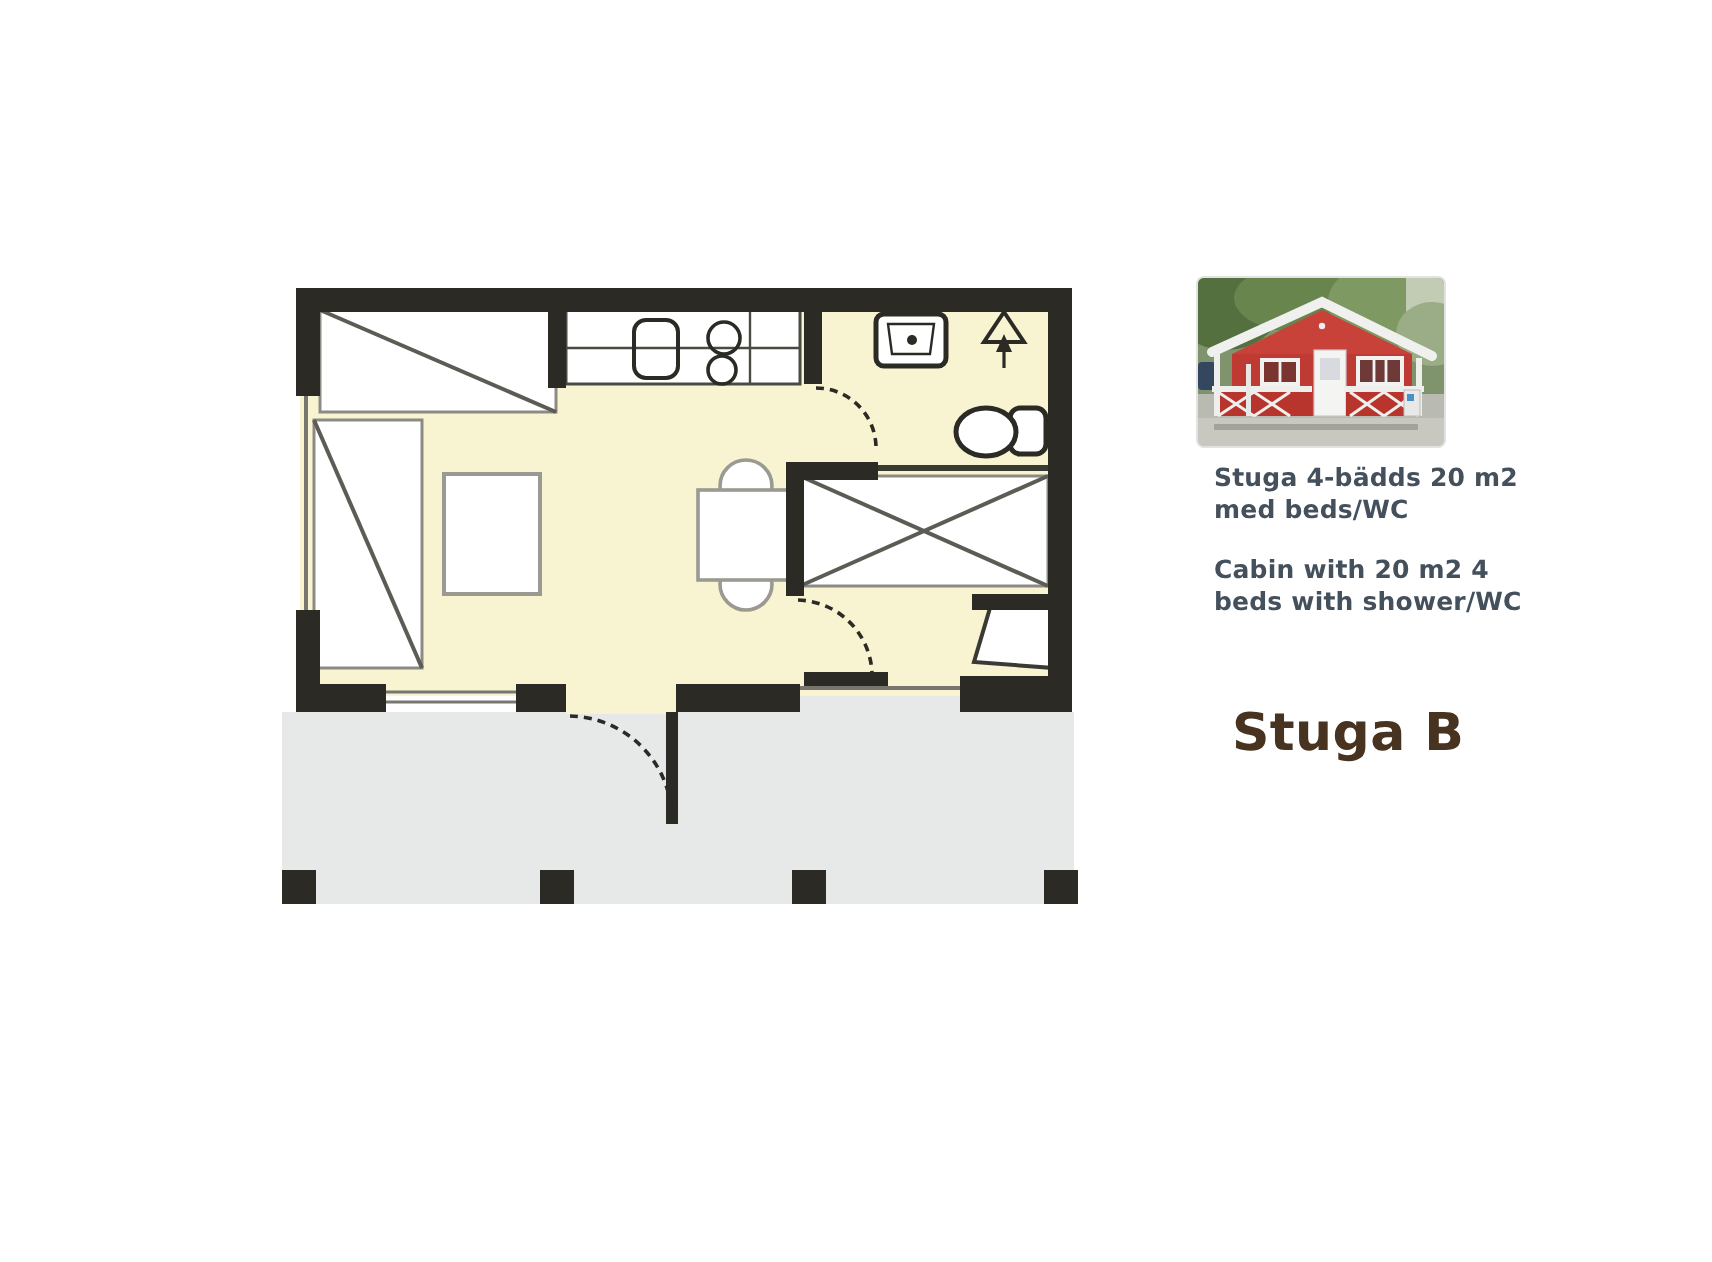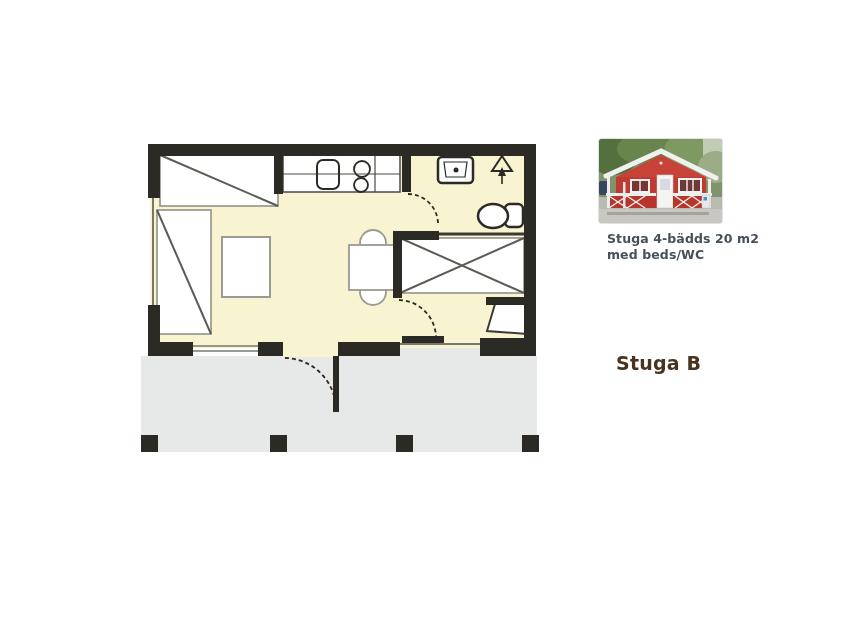--- a/index.html
+++ b/index.html
@@ -5,21 +5,21 @@
   html,body{margin:0;padding:0;background:#ffffff;}
   #stage{position:relative;width:856px;height:474px;background:#ffffff;overflow:hidden;
          font-family:"DejaVu Sans","Liberation Sans",sans-serif;}
   #plan-svg{position:absolute;left:0;top:0;}
   #cabin-photo{position:absolute;left:599px;top:139px;width:123px;height:84px;
                border-radius:3px;overflow:hidden;box-shadow:0 0 0 1px #e2e2e2;}
   #info-block{position:absolute;left:607px;top:231px;width:170px;
               color:#44505c;font-size:12.5px;font-weight:700;line-height:15.5px;letter-spacing:.1px;}
   #info-block .para{margin:0 0 15px 0;}
   #page-title{position:absolute;left:616px;top:352px;color:#47331f;
-              font-size:19px;font-weight:700;letter-spacing:.2px;}
+              font-size:26px;font-weight:700;letter-spacing:.2px;}
 </style>
 </head>
 <body>
 
 <div id="stage">
 
   <svg id="plan-svg" width="856" height="631" viewBox="0 0 856 631" aria-hidden="true">
 
     <g>
       <rect x="141" y="356" width="396" height="96" fill="#e7e8e8"></rect>
@@ -188,17 +188,21 @@
         <rect x="8" y="73" width="102" height="3" fill="#a3a39b"></rect>
       </g>
     </svg>
   </div>
 
   <div id="info-block">
     <div class="para">
       <div>Stuga 4-bädds 20 m2</div>
       <div>med beds/WC</div>
     </div>
+    <div class="para">
+      <div>Cabin with 20 m2 4</div>
+      <div>beds with shower/WC</div>
+    </div>
   </div>
 
   <div id="page-title">Stuga B</div>
 
 </div>
 
 </body></html>

